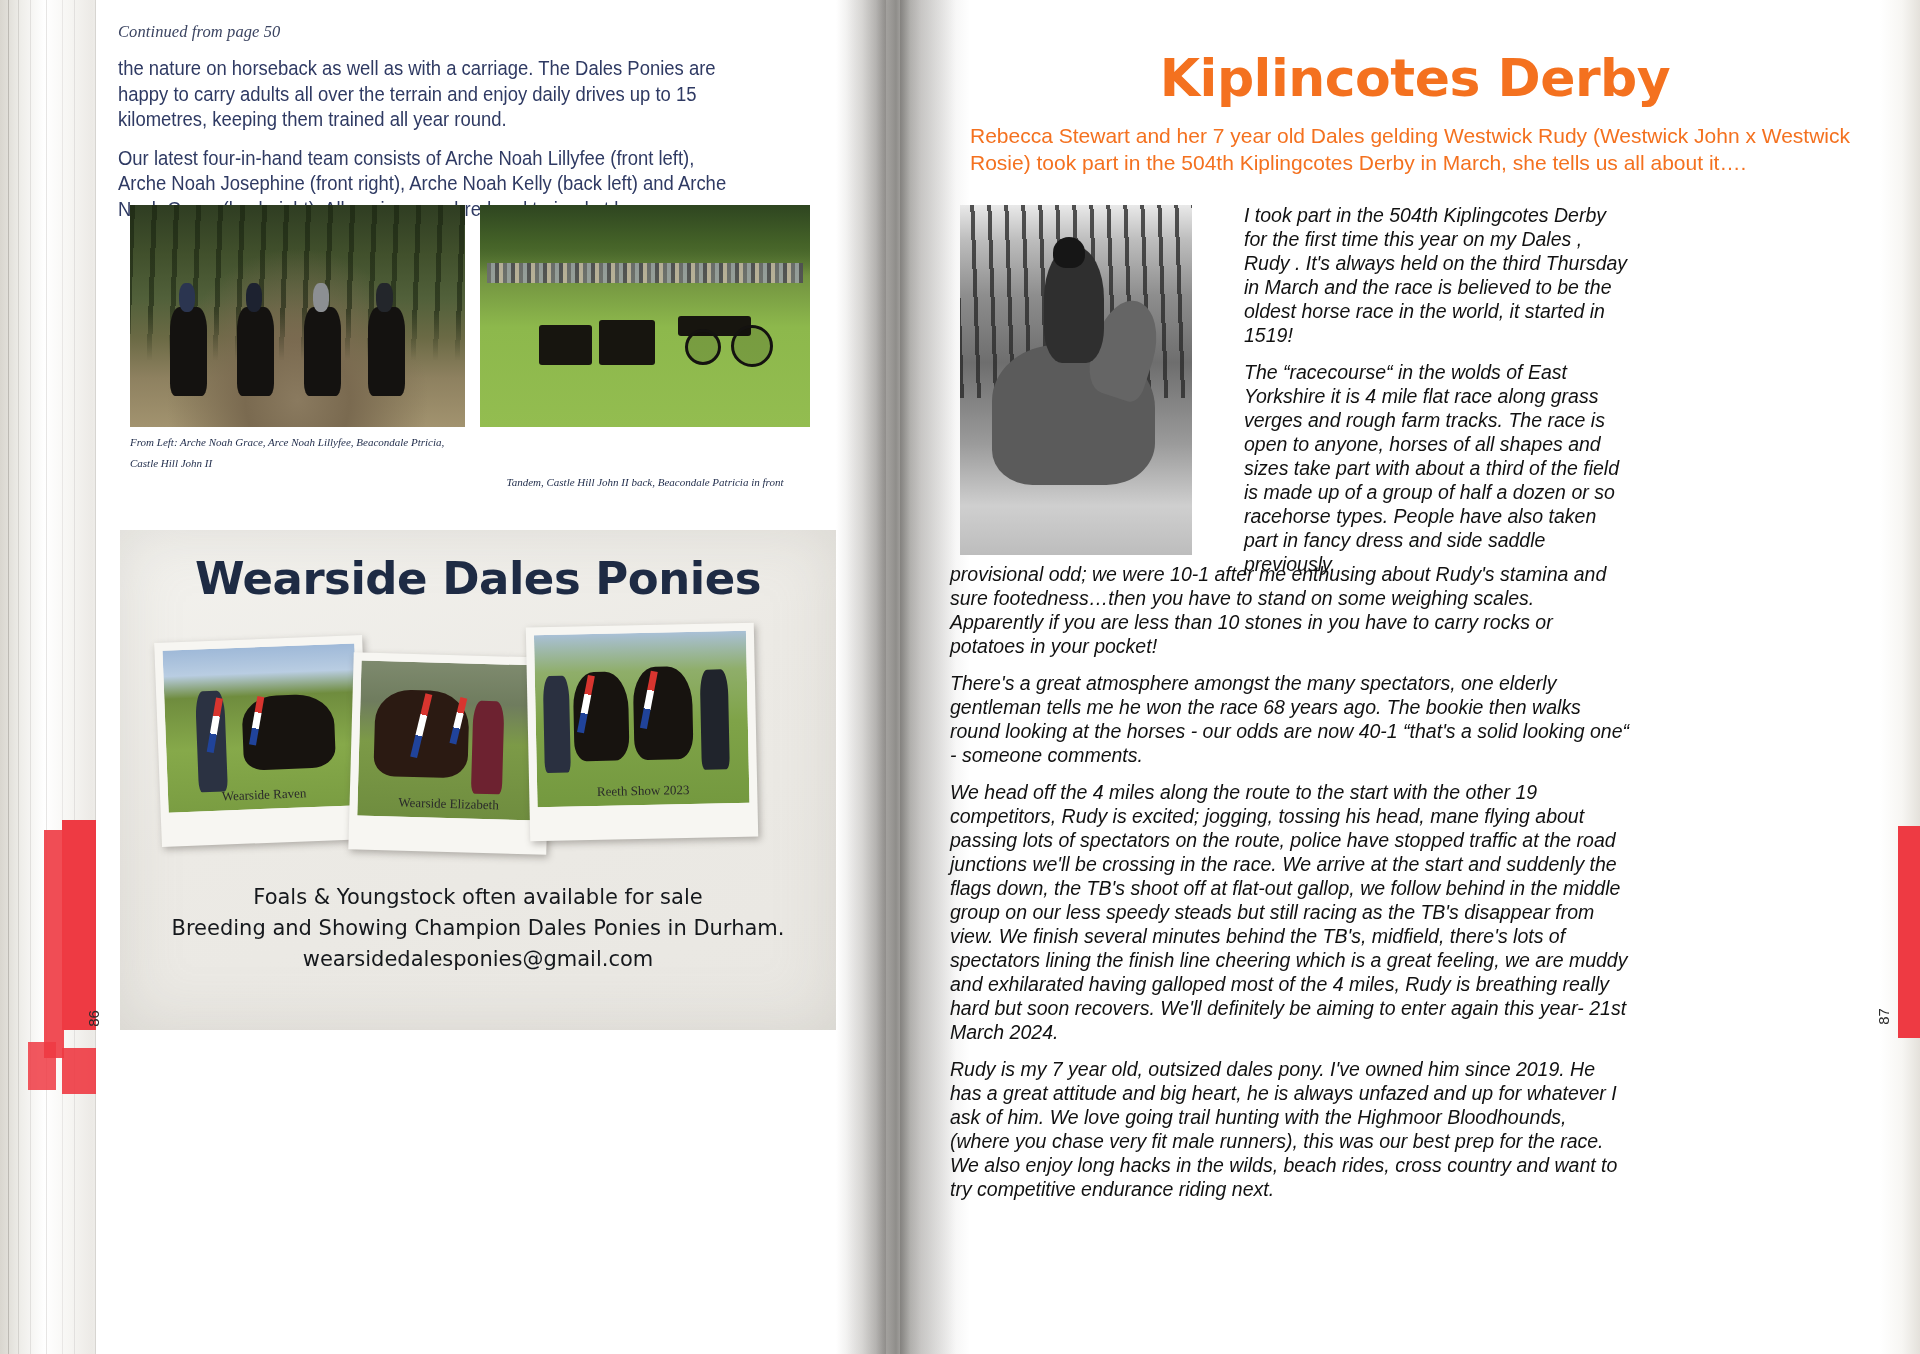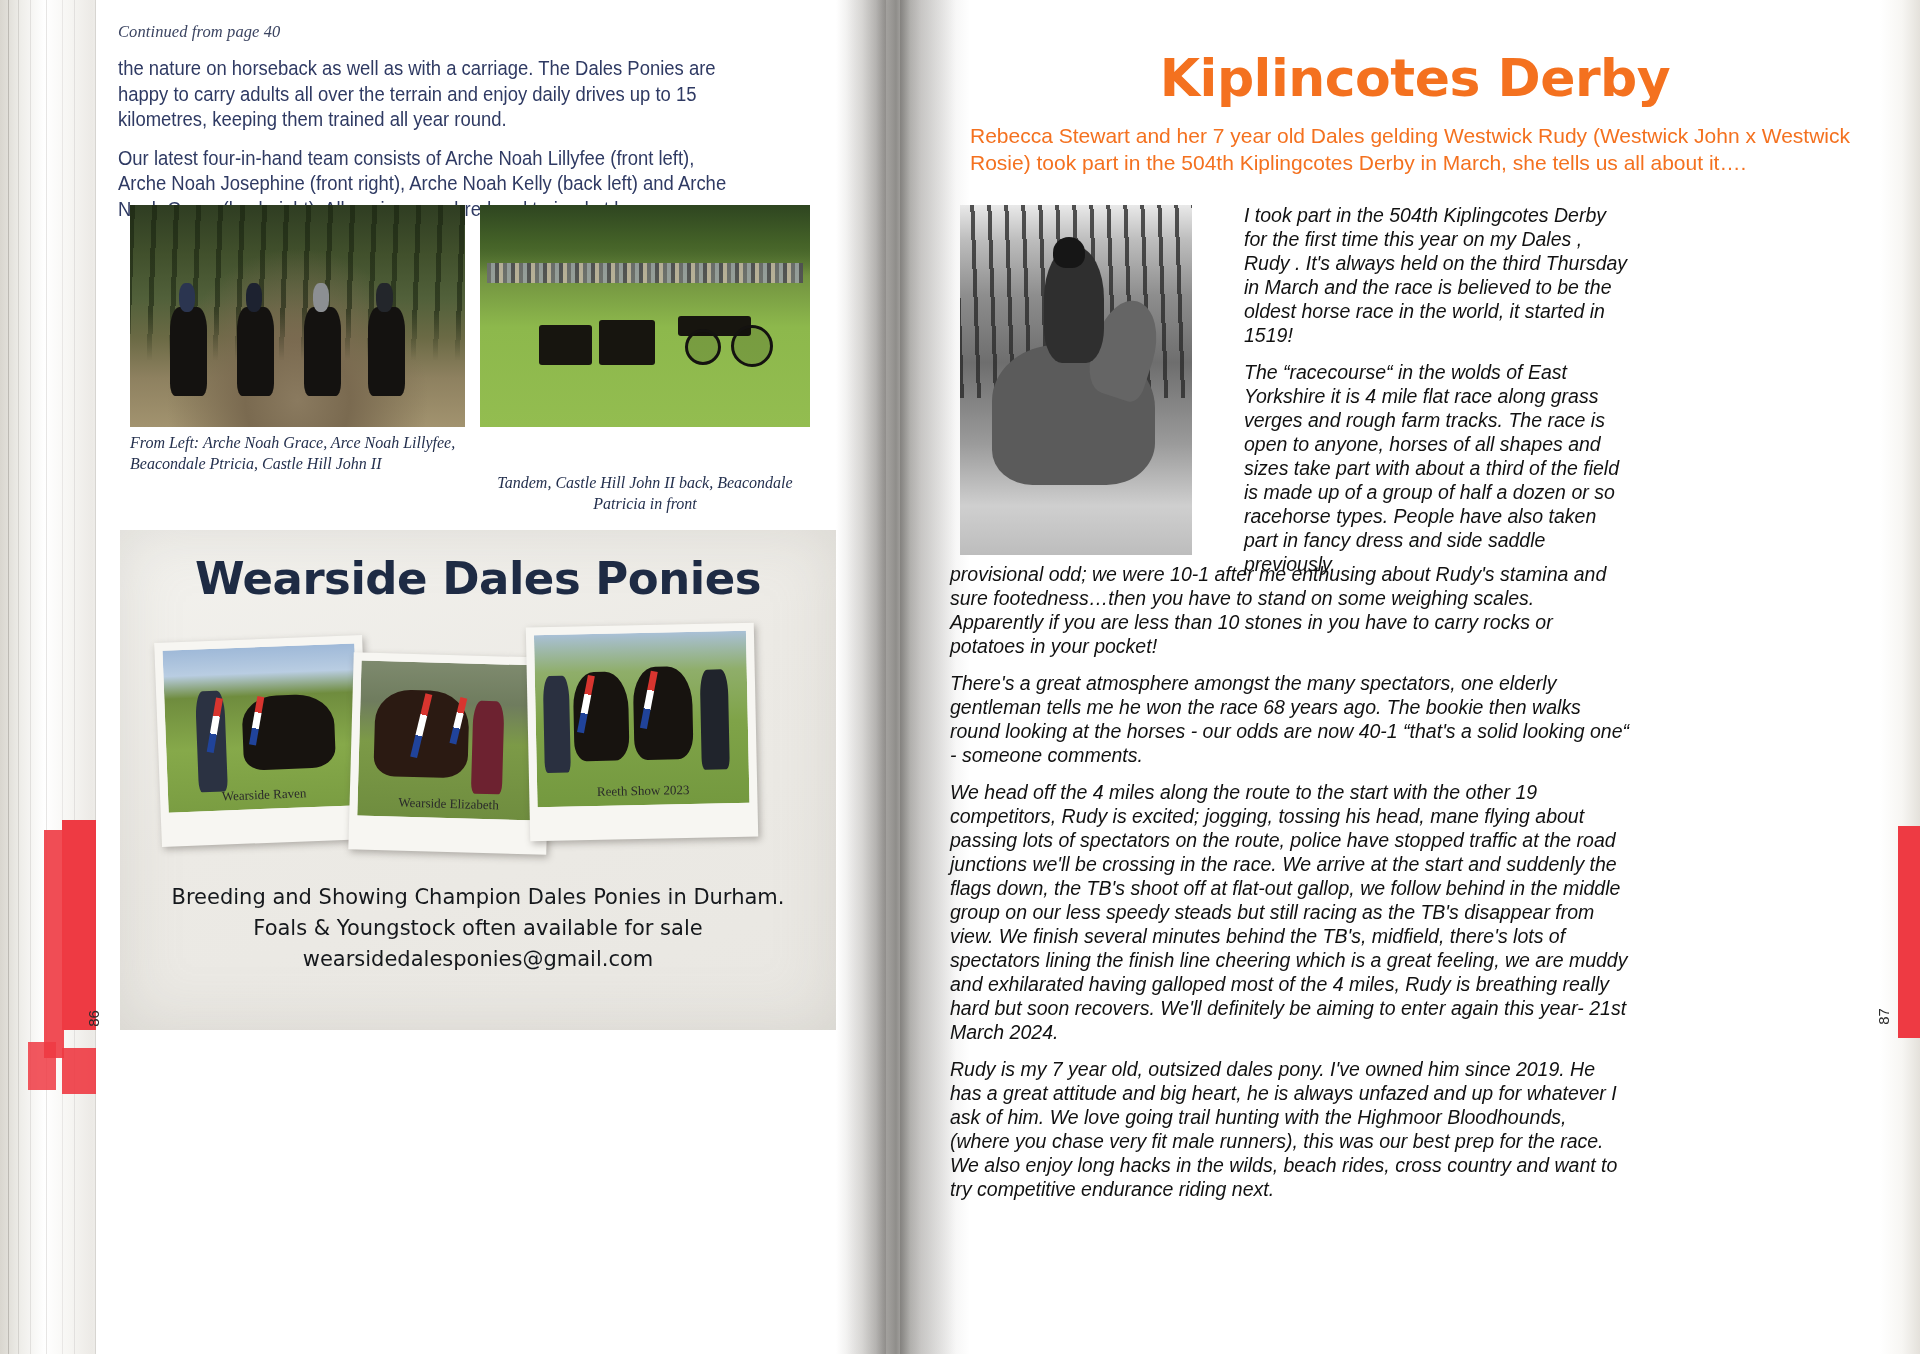--- a/index.html
+++ b/index.html
@@ -49,21 +49,21 @@
      font-family:"Liberation Sans",sans-serif;
      transform:scaleX(.9);transform-origin:left top;}
   .l-body p{margin:0 0 13px 0;}
 
   .photo-row{position:absolute;left:0;top:205px;width:692px;height:222px;}
   .ph{position:absolute;top:0;overflow:hidden;border:0;}
   .ph-a{left:12px;width:335px;height:222px;}
   .ph-b{left:362px;width:330px;height:222px;}
 
   .cap{position:absolute;font-family:"Liberation Serif",serif;font-style:italic;
-     font-size:16px;line-height:21px;color:#24304e;}
+     font-size:11px;line-height:21px;color:#24304e;}
   .cap-a{left:12px;top:432px;width:330px;text-align:left;}
   .cap-b{left:362px;top:425px;width:330px;text-align:center;margin-top:47px;}
 
   
   .advert{position:absolute;left:2px;top:530px;width:688px;height:500px;
      background:linear-gradient(160deg,#f3f2ee 0%,#eceae5 45%,#e9e7e2 100%);
      box-shadow:inset 0 0 60px rgba(160,155,148,.25);padding-left:28px;}
   .ad-title{position:absolute;left:0;right:0;top:22px;text-align:center;
      font-family:"DejaVu Sans",sans-serif;font-weight:bold;font-size:45px;color:#1e2b44;
      letter-spacing:-.5px;}
@@ -163,21 +163,21 @@
     <div class="edge-line" style="left:95px;opacity:.5;"></div>
     <div class="red-tab" style="left:62px;top:820px;width:44px;height:210px;"></div>
     <div class="red-tab" style="left:44px;top:830px;width:20px;height:228px;opacity:.9;"></div>
     <div class="red-tab" style="left:28px;top:1042px;width:28px;height:48px;opacity:.85;"></div>
     <div class="red-tab" style="left:62px;top:1048px;width:46px;height:46px;opacity:.9;"></div>
   </div>
 
   <div class="page-left">
     <div class="l-inner">
 
-      <div class="continued">Continued from page 40</div>
+      <div class="continued">Continued from page 50</div>
 
       <div class="l-body">
         <p>the nature on horseback as well as with a carriage. The Dales Ponies are happy to carry adults all over the terrain and enjoy daily drives up to 15 kilometres, keeping them trained all year round.</p>
         <p>Our latest four-in-hand team consists of Arche Noah Lillyfee (front left), Arche Noah Josephine (front right), Arche Noah Kelly (back left) and Arche Noah Grace (back right). All ponies were bred and trained at home.</p>
       </div>
 
       <div class="photo-row">
         <div class="ph ph-a">
           <div class="img-forest">
             <div class="pony" style="left:12%;"></div>
@@ -242,22 +242,22 @@
                 <div class="person" style="left:78%;top:22%;width:13%;height:58%;background:#20242c;"></div>
                 <div class="sash" style="left:22%;top:24%;height:34%;"></div>
                 <div class="sash" style="left:52%;top:22%;height:34%;"></div>
               </div>
               <div class="plabel">Reeth Show 2023</div>
             </div>
           </div>
         </div>
 
         <div class="ad-lines">
+          <div>Foals &amp; Youngstock often available for sale</div>
           <div>Breeding and Showing Champion Dales Ponies in Durham.</div>
-          <div>Foals &amp; Youngstock often available for sale</div>
           <div>wearsidedalesponies@gmail.com</div>
         </div>
       </div>
 
     </div>
   </div>
 
   <div class="gutter"></div>
 
   <div class="page-right">

